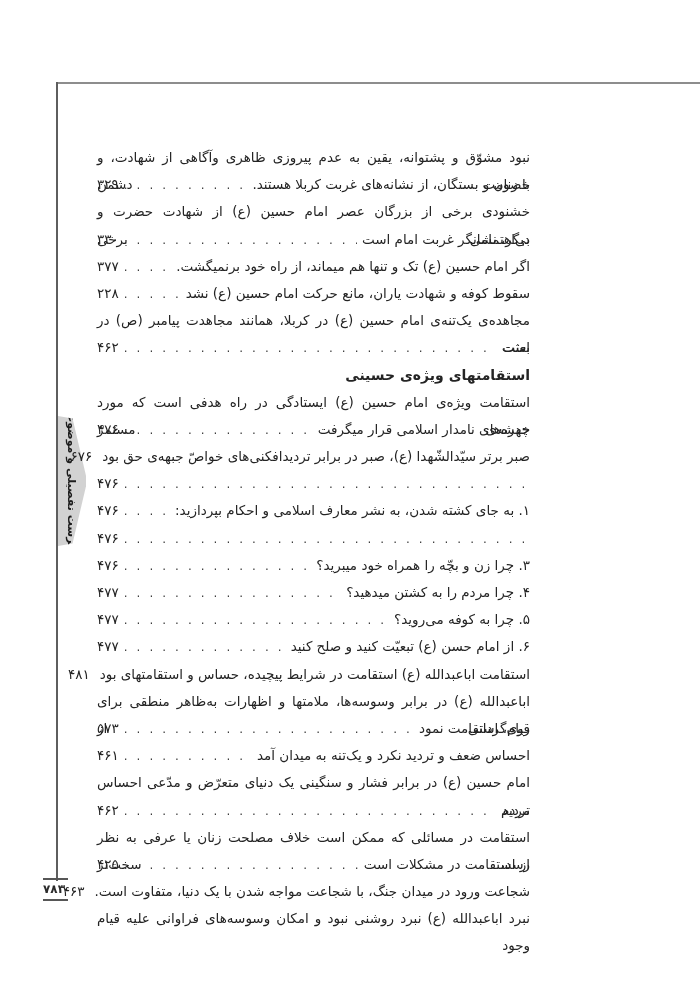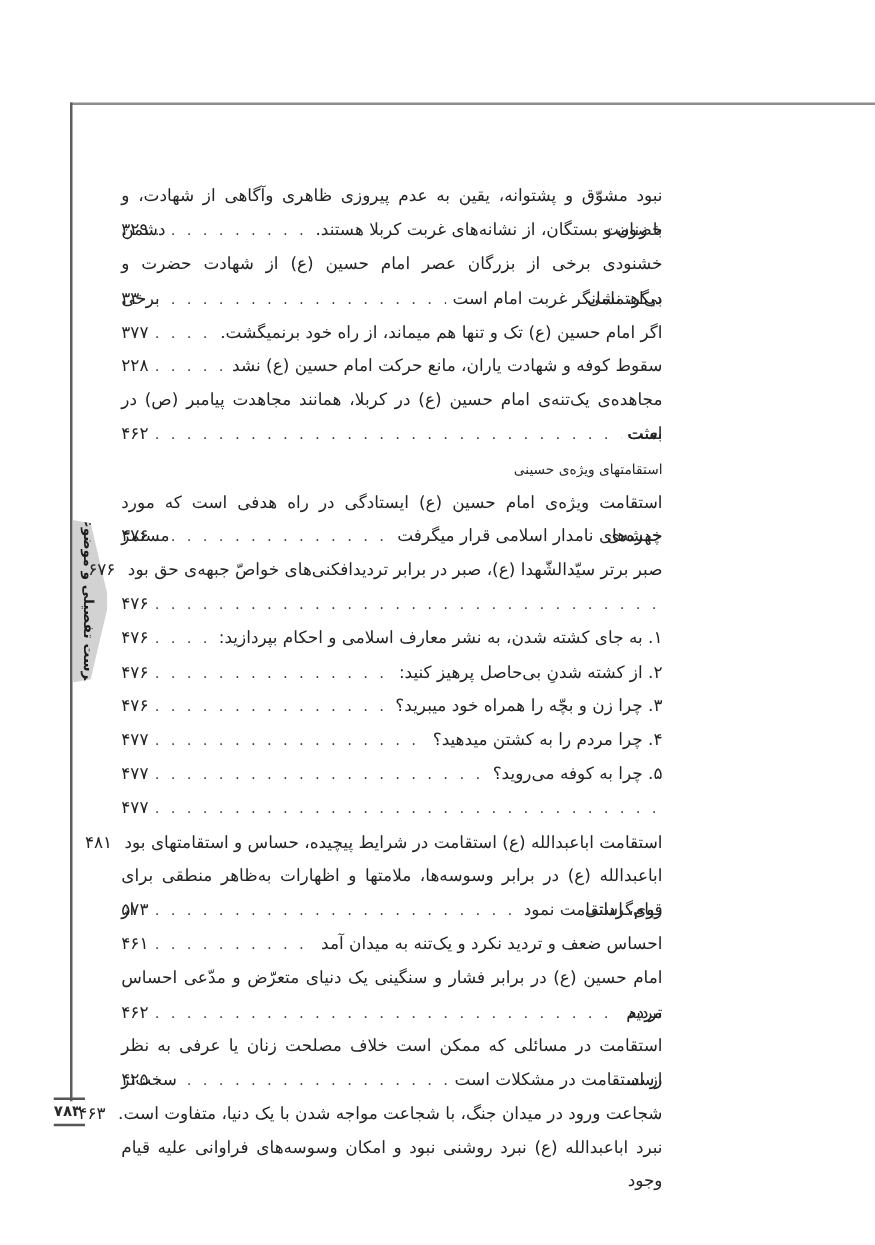--- a/index.html
+++ b/index.html
@@ -62,23 +62,23 @@
   }
   .row .txt { white-space: nowrap; }
   .row.cont {
     display: block;
     text-align: justify;
     text-align-last: justify;
   }
   .row.cont .txt { white-space: normal; }
   .row.heading {
     display: block;
-    font-weight: normal;
+    font-weight: bold;
     text-align: center; text-align-last: right;
-    font-size: 11px;
+    font-size: 14px;
   }
   .leader {
     flex: 1 1 auto;
     overflow: hidden;
     white-space: nowrap;
     direction: ltr; text-align: left;
     font-size: 12px; letter-spacing: 2.6px;
     color: #3c3c3c;
     margin: 0 5px;
   }
@@ -146,40 +146,40 @@
       <div class="row has-page">
         <span class="leader">. . . . . . . . . . . . . . . . . . . . . . . . . . . . . . . . . . . . . . . . . . . . . . . . . . . . . . . . . . . . . . . . . . . . . . . . . . . . . . . . . . . . . . . . . . </span>
         <span class="pg">۴۷۶</span>
       </div>
       <div class="row has-page">
         <span class="txt">۱. به جای کشته شدن، به نشر معارف اسلامی و احکام بپردازید:</span>
         <span class="leader">. . . . . . . . . . . . . . . . . . . . . . . . . . . . . . . . . . . . . . . . . . . . . . . . . . . . . . . . . . . . . . . . . . . . . . . . . . . . . . . . . . . . . . . . . . </span>
         <span class="pg">۴۷۶</span>
       </div>
       <div class="row has-page">
-        <span class="txt">۲. از کشته شدنِ بی‌حاصل پرهیز کنید:</span>
         <span class="leader">. . . . . . . . . . . . . . . . . . . . . . . . . . . . . . . . . . . . . . . . . . . . . . . . . . . . . . . . . . . . . . . . . . . . . . . . . . . . . . . . . . . . . . . . . . </span>
         <span class="pg">۴۷۶</span>
       </div>
       <div class="row has-page">
         <span class="txt">۳. چرا زن و بچّه را همراه خود میبرید؟</span>
         <span class="leader">. . . . . . . . . . . . . . . . . . . . . . . . . . . . . . . . . . . . . . . . . . . . . . . . . . . . . . . . . . . . . . . . . . . . . . . . . . . . . . . . . . . . . . . . . . </span>
         <span class="pg">۴۷۶</span>
       </div>
       <div class="row has-page">
         <span class="txt">۴. چرا مردم را به کشتن میدهید؟</span>
         <span class="leader">. . . . . . . . . . . . . . . . . . . . . . . . . . . . . . . . . . . . . . . . . . . . . . . . . . . . . . . . . . . . . . . . . . . . . . . . . . . . . . . . . . . . . . . . . . </span>
         <span class="pg">۴۷۷</span>
       </div>
       <div class="row has-page">
         <span class="txt">۵. چرا به کوفه می‌روید؟</span>
         <span class="leader">. . . . . . . . . . . . . . . . . . . . . . . . . . . . . . . . . . . . . . . . . . . . . . . . . . . . . . . . . . . . . . . . . . . . . . . . . . . . . . . . . . . . . . . . . . </span>
         <span class="pg">۴۷۷</span>
       </div>
       <div class="row has-page">
+        <span class="txt">۶. از امام حسن (ع) تبعیّت کنید و صلح کنید</span>
         <span class="leader">. . . . . . . . . . . . . . . . . . . . . . . . . . . . . . . . . . . . . . . . . . . . . . . . . . . . . . . . . . . . . . . . . . . . . . . . . . . . . . . . . . . . . . . . . . </span>
         <span class="pg">۴۷۷</span>
       </div>
       <div class="row has-page">
         <span class="txt">استقامت اباعبدالله (ع) استقامت در شرایط پیچیده، حساس و استقامتهای بود</span>
         <span class="leader">. . . . . . . . . . . . . . . . . . . . . . . . . . . . . . . . . . . . . . . . . . . . . . . . . . . . . . . . . . . . . . . . . . . . . . . . . . . . . . . . . . . . . . . . . . </span>
         <span class="pg">۴۸۱</span>
       </div>
       <div class="row cont"><span class="txt">اباعبدالله (ع) در برابر وسوسه‌ها، ملامتها و اظهارات به‌ظاهر منطقی برای روی‌گردانی از</span></div>
       <div class="row has-page">

